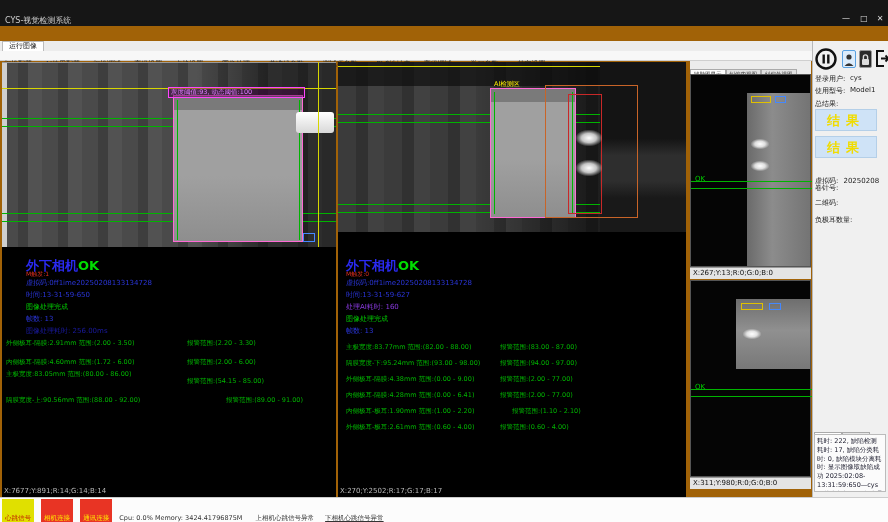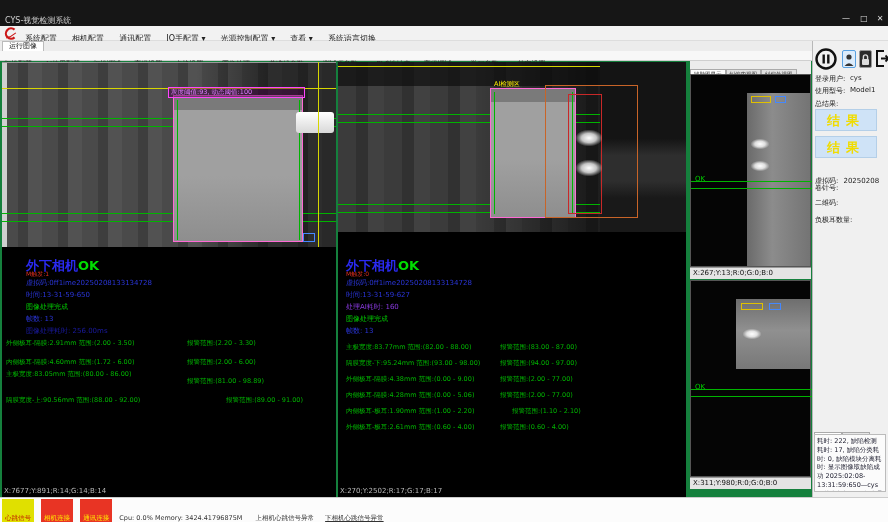--- a/index.html
+++ b/index.html
@@ -1,17 +1,17 @@
 <!DOCTYPE html>
 <html><head>
 <meta charset="utf-8">
 <style>
   html,body{margin:0;padding:0;background:#666;}
   *{box-sizing:border-box;}
-  #screen{position:relative;width:888px;height:522px;background:#15803d;overflow:hidden;
+  #screen{position:relative;width:888px;height:522px;background:#a16207;overflow:hidden;
           font-family:"DejaVu Sans","Liberation Sans",sans-serif;color:#222;}
   .abs{position:absolute;}
   
   .titlebar{left:0;top:0;width:888px;height:26px;background:#161616;}
   .title-text{left:5px;top:15px;font-size:8px;color:#cfcfcf;}
   .win-btn{top:13px;width:16px;height:12px;color:#d8d8d8;font-size:8px;text-align:center;line-height:12px;}
   
   .menubar{left:0;top:26px;width:888px;height:15px;background:#f2f2f2;border-bottom:1px solid #ddd;}
   .menu-item{display:inline-block;font-size:8px;color:#222;margin:0 5px;line-height:15px;cursor:default;}
   .tabrow{left:0;top:41px;width:812px;height:10px;background:#ececec;}
@@ -63,36 +63,20 @@
 <body>
 
 <div id="screen">
 
   <div class="abs titlebar"></div>
   <div class="abs title-text">CYS-视觉检测系统</div>
   <div class="abs win-btn" style="left:838px;">—</div>
   <div class="abs win-btn" style="left:856px;">□</div>
   <div class="abs win-btn" style="left:872px;">✕</div>
 
-  <div class="abs menubar">
-    <span class="abs" style="left:3px;top:1px;">
-      <svg width="14" height="13" viewBox="0 0 20 20">
-          <path d="M17 4 A8 8 0 1 0 17 16" stroke="#cc1818" stroke-width="3.4" fill="none"></path>
-          <path d="M4 17 Q12 15 19 9" stroke="#cc1818" stroke-width="1.6" fill="none"></path>
-        </svg>
-    </span>
-    <span style="margin-left:20px;"></span>
-    <span class="menu-item">系统配置</span>
-    <span class="menu-item">相机配置</span>
-    <span class="menu-item">通讯配置</span>
-    <span class="menu-item">IO手配置 ▾</span>
-    <span class="menu-item">光源控制配置 ▾</span>
-    <span class="menu-item">查看 ▾</span>
-    <span class="menu-item">系统语言切换</span>
-  </div>
 
   <div class="abs tabrow"></div>
   <div class="abs run-tab">运行图像</div>
   <div class="abs toolbar">
     <span class="tool-item">相机配置</span>
     <span class="tool-item">AI使用配置</span>
     <span class="tool-item">相机调试</span>
     <span class="tool-item">高级设置</span>
     <span class="tool-item">点检设置 ▾</span>
     <span class="tool-item">图像处理 ▾</span>
@@ -130,21 +114,21 @@
     <div class="abs ov-blue" style="left:24px;top:228px;">时间:13-31-59-650</div>
     <div class="abs ov-green" style="left:24px;top:240px;">图像处理完成</div>
     <div class="abs ov-blue" style="left:24px;top:252px;">帧数: 13</div>
     <div class="abs ov-dblue" style="left:24px;top:264px;">图像处理耗时: 256.00ms</div>
 
     <div class="abs meas" style="left:4px;top:277px;">外侧极耳-隔膜:2.91mm 范围:(2.00 - 3.50)</div>
     <div class="abs meas" style="left:185px;top:277px;">报警范围:(2.20 - 3.30)</div>
     <div class="abs meas" style="left:4px;top:296px;">内侧极耳-隔膜:4.60mm 范围:(1.72 - 6.00)</div>
     <div class="abs meas" style="left:185px;top:296px;">报警范围:(2.00 - 6.00)</div>
     <div class="abs meas" style="left:4px;top:308px;">主极宽度:83.05mm 范围:(80.00 - 86.00)</div>
-    <div class="abs meas" style="left:185px;top:315px;">报警范围:(81.00 - 98.89)</div>
+    <div class="abs meas" style="left:185px;top:315px;">报警范围:(54.15 - 85.00)</div>
     <div class="abs meas" style="left:4px;top:334px;">隔膜宽度-上:90.56mm 范围:(88.00 - 92.00)</div>
     <div class="abs meas" style="left:185px;top:334px;padding-left:39px;">报警范围:(89.00 - 91.00)</div>
     <div class="abs coords" style="left:2px;top:425px;">X:7677;Y:891;R:14;G:14;B:14</div>
   </div>
 
   <div class="abs cam-panel" style="left:338px;top:62px;width:348px;height:435px;">
     <div class="abs photo photo-right" style="left:0;top:0;width:348px;height:170px;">
       <div class="abs" style="left:0;top:0;width:348px;height:24px;background:rgba(10,10,10,0.65);"></div>
       <div class="abs hline yellow" style="left:0;top:4px;width:348px;"></div>
       <div class="abs hline green" style="left:0;top:52px;width:348px;"></div>
@@ -171,21 +155,21 @@
     <div class="abs ov-purple" style="left:8px;top:240px;">处理AI耗时: 160</div>
     <div class="abs ov-green" style="left:8px;top:252px;">图像处理完成</div>
     <div class="abs ov-blue" style="left:8px;top:264px;">帧数: 13</div>
 
     <div class="abs meas" style="left:8px;top:281px;">主极宽度:83.77mm 范围:(82.00 - 88.00)</div>
     <div class="abs meas" style="left:162px;top:281px;">报警范围:(83.00 - 87.00)</div>
     <div class="abs meas" style="left:8px;top:297px;">隔膜宽度-下:95.24mm 范围:(93.00 - 98.00)</div>
     <div class="abs meas" style="left:162px;top:297px;">报警范围:(94.00 - 97.00)</div>
     <div class="abs meas" style="left:8px;top:313px;">外侧极耳-隔膜:4.38mm 范围:(0.00 - 9.00)</div>
     <div class="abs meas" style="left:162px;top:313px;">报警范围:(2.00 - 77.00)</div>
-    <div class="abs meas" style="left:8px;top:329px;">内侧极耳-隔膜:4.28mm 范围:(0.00 - 5.06)</div>
+    <div class="abs meas" style="left:8px;top:329px;">内侧极耳-隔膜:4.28mm 范围:(0.00 - 6.41)</div>
     <div class="abs meas" style="left:162px;top:329px;">报警范围:(2.00 - 77.00)</div>
     <div class="abs meas" style="left:8px;top:345px;">内侧极耳-极耳:1.90mm 范围:(1.00 - 2.20)</div>
     <div class="abs meas" style="left:162px;top:345px;padding-left:12px;">报警范围:(1.10 - 2.10)</div>
     <div class="abs meas" style="left:8px;top:361px;">外侧极耳-极耳:2.61mm 范围:(0.60 - 4.00)</div>
     <div class="abs meas" style="left:162px;top:361px;">报警范围:(0.60 - 4.00)</div>
     <div class="abs coords" style="left:2px;top:425px;">X:270;Y:2502;R:17;G:17;B:17</div>
   </div>
 
   <div class="abs" style="left:690px;top:61px;width:121px;height:13px;background:#ececec;">
     <span class="ptab sel">辅助图显示</span><span class="ptab">纠偏内视图</span><span class="ptab">纠偏外视图</span>

